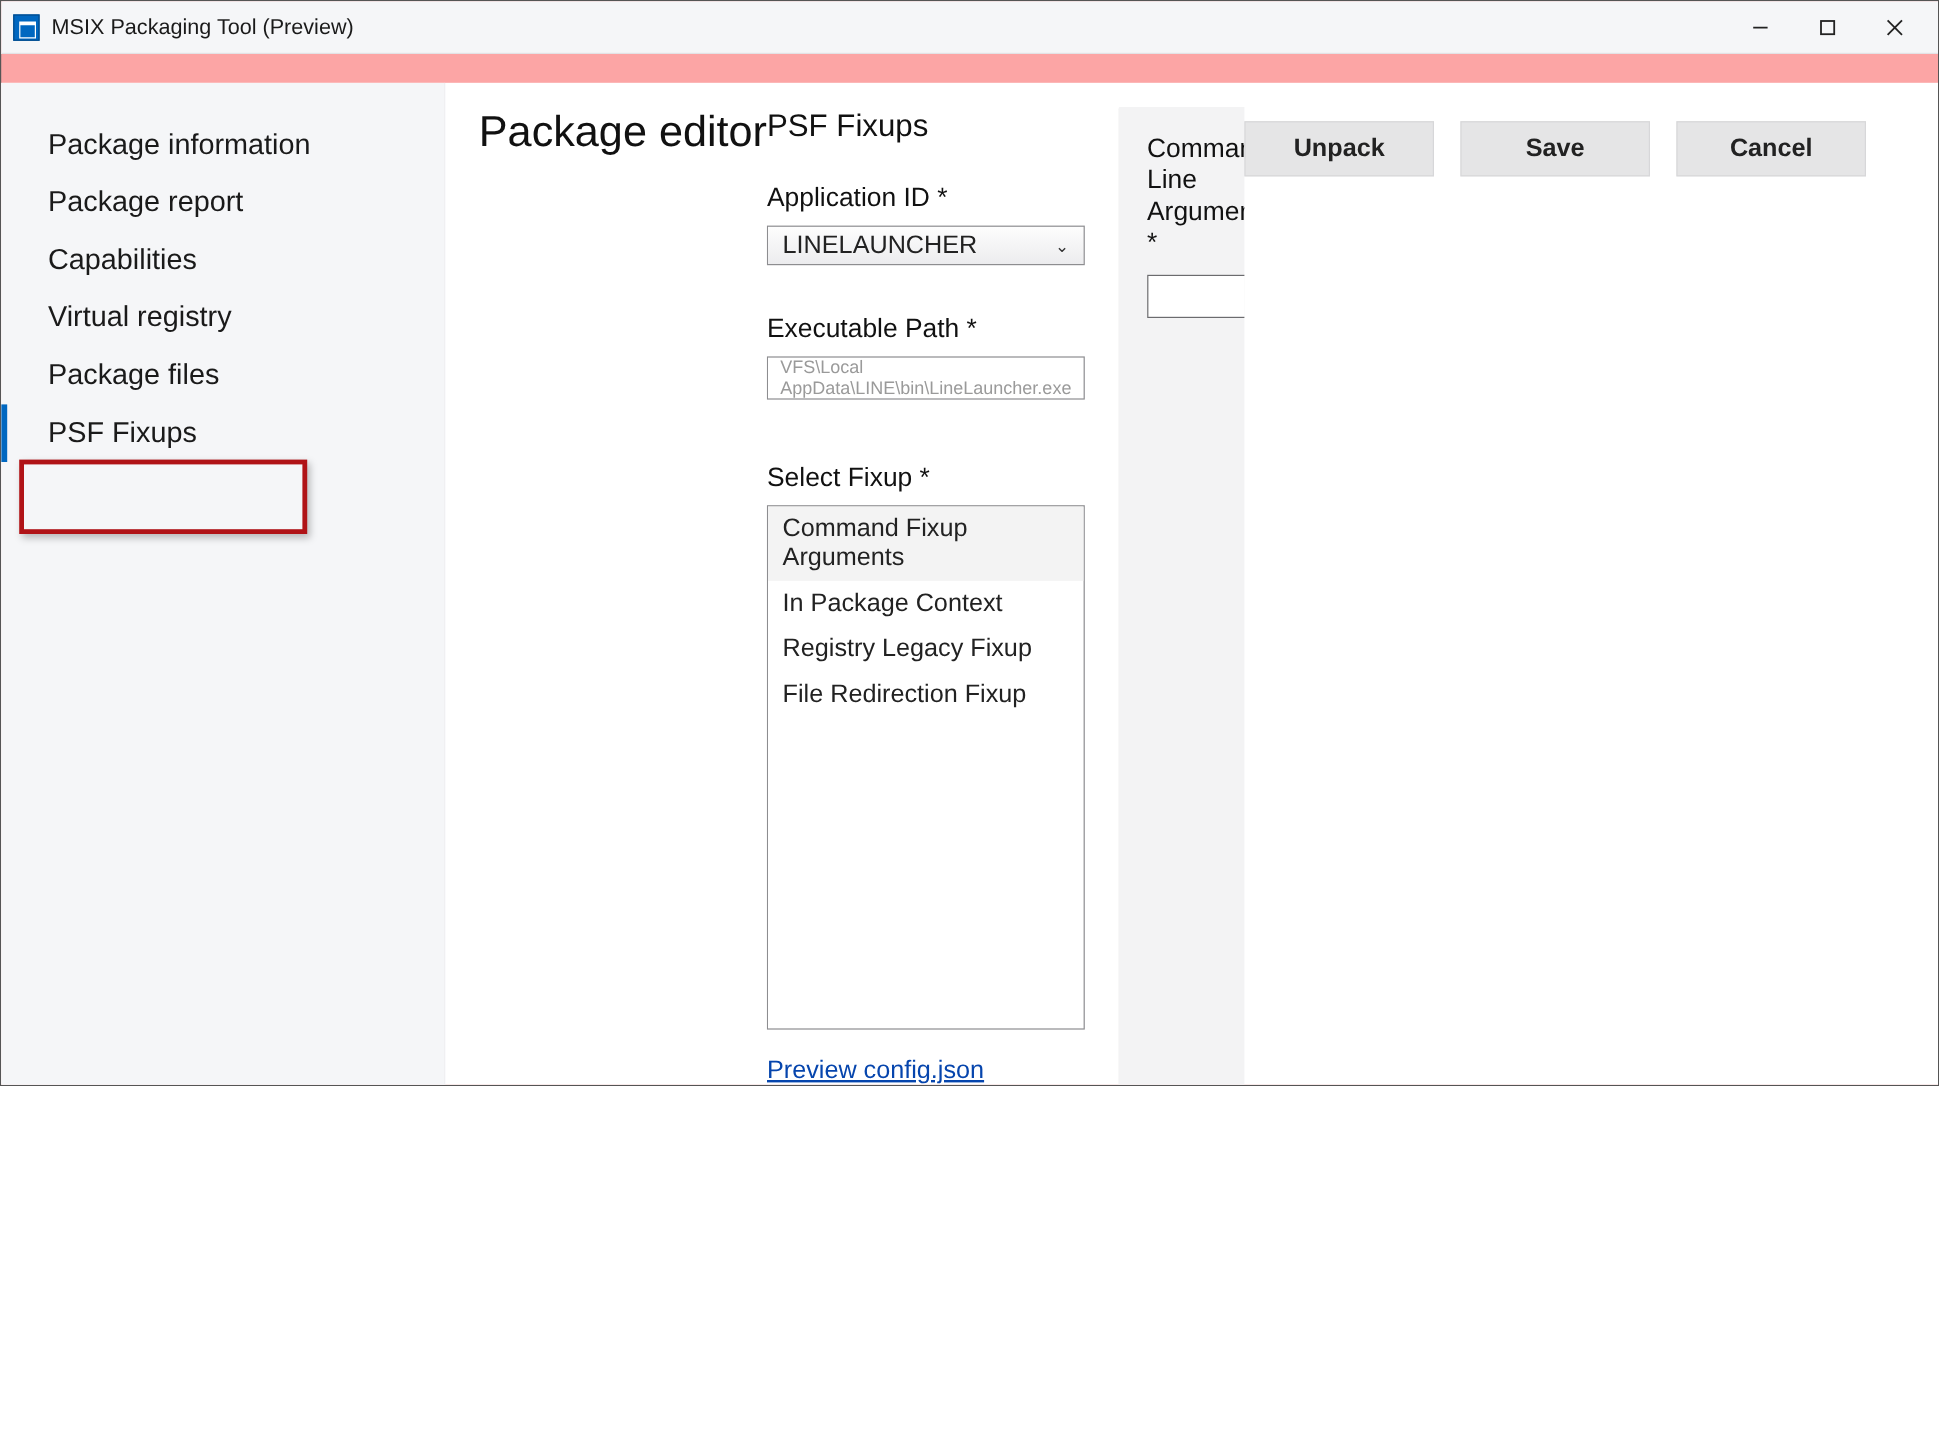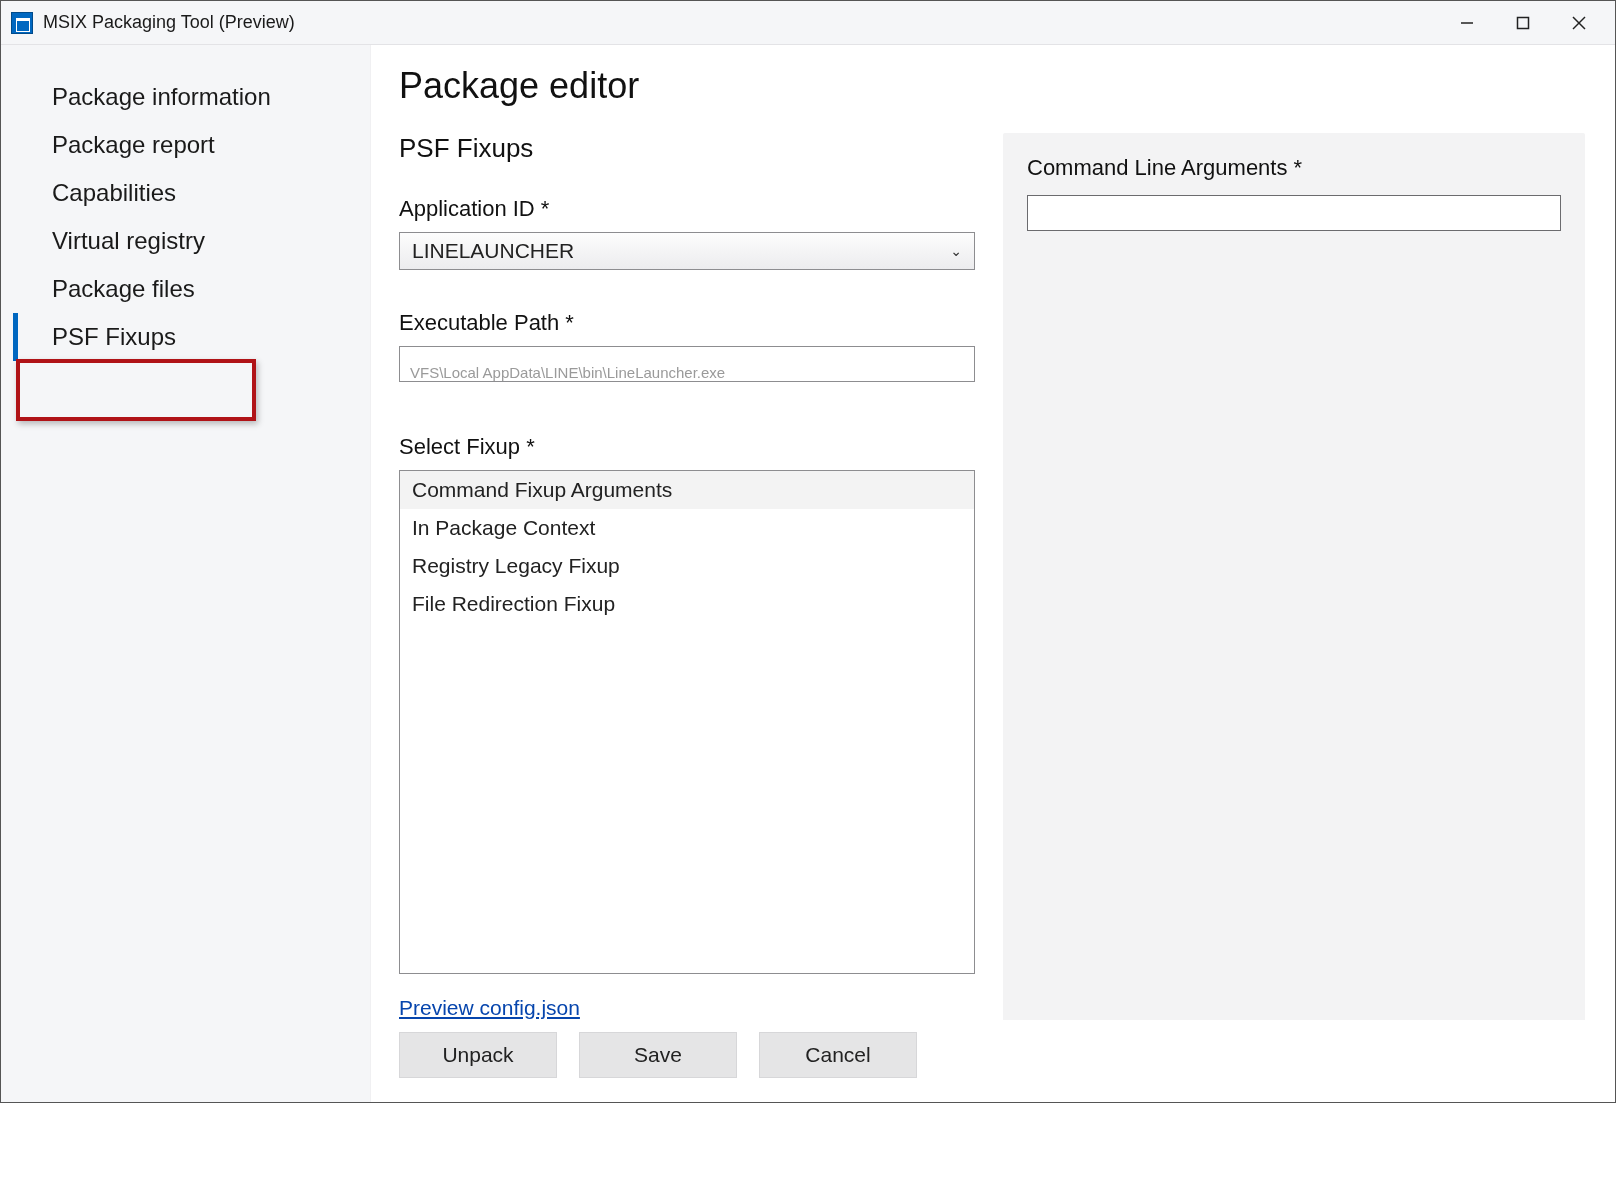--- a/index.html
+++ b/index.html
@@ -1,24 +1,25 @@
 <!DOCTYPE html>
 <html><head>
 <meta charset="utf-8">
 <style>
   * { box-sizing: border-box; margin: 0; padding: 0; }
   html, body { width: 100%; height: 100%; font-family: "Segoe UI", Tahoma, sans-serif; background: #fff; }
   .window {
     width: 1616px;
-    height: 1103px;
+    height: 905px;
     border: 1px solid #555;
-    background: #c2410c;
+    background: #fca5a5;
     display: flex;
     flex-direction: column;
     position: relative;
+    gap: 24px;
   }
   
   .titlebar {
     height: 44px;
     background: #f5f6f8;
     display: flex;
     align-items: center;
     padding: 0 8px 0 10px;
     border-bottom: 1px solid #e3e3e6;
     font-size: 18px;
@@ -80,21 +81,21 @@
     width: 240px; height: 62px;
     border: 4px solid #b01317;
     pointer-events:none;
     box-shadow: 2px 3px 6px rgba(0,0,0,0.25);
   }
   
   .main {
     flex: 1;
     padding: 20px 30px 0 28px;
     display:flex;
-    flex-direction: column;
+    flex-direction: row;
     overflow:hidden;
   }
   .main-columns {
     display:flex;
     gap: 28px;
     flex: 1;
     overflow: hidden;
   }
   .col-left { width: 576px; display:flex; flex-direction:column; }
   .col-right { flex:1; background:#f3f3f4; padding: 22px 24px; border-radius:2px; height: fit-content; min-height: 940px; }
@@ -174,20 +175,21 @@
     background:#fff;
   }
   
   .footer {
     height: 82px;
     display:flex;
     justify-content:flex-start;
     align-items:center;
     gap: 22px;
     padding: 0 30px 12px 0;
+    font-weight: bold;
   }
   .btn {
     min-width: 158px;
     height: 46px;
     background:#e5e5e6;
     border:1px solid #d7d7d9;
     font-size:21px;
     color:#222;
     display:flex; align-items:center; justify-content:center;
     cursor:default;
@@ -216,21 +218,21 @@
         <svg width="16" height="16">
             <line x1="2" y1="2" x2="14" y2="14" stroke-width="1.5"></line>
             <line x1="14" y1="2" x2="2" y2="14" stroke-width="1.5"></line>
           </svg>
       </div>
     </div>
   </div>
 
   <div class="body">
 
-    <div class="sidebar" style="position:relative;padding-left:12px;">
+    <div class="sidebar" style="position:relative;">
       <div class="nav-item">Package information</div>
       <div class="nav-item">Package report</div>
       <div class="nav-item">Capabilities</div>
       <div class="nav-item">Virtual registry</div>
       <div class="nav-item">Package files</div>
       <div class="nav-item selected">PSF Fixups</div>
       <div class="highlight-box"></div>
     </div>
 
     <div class="main">

